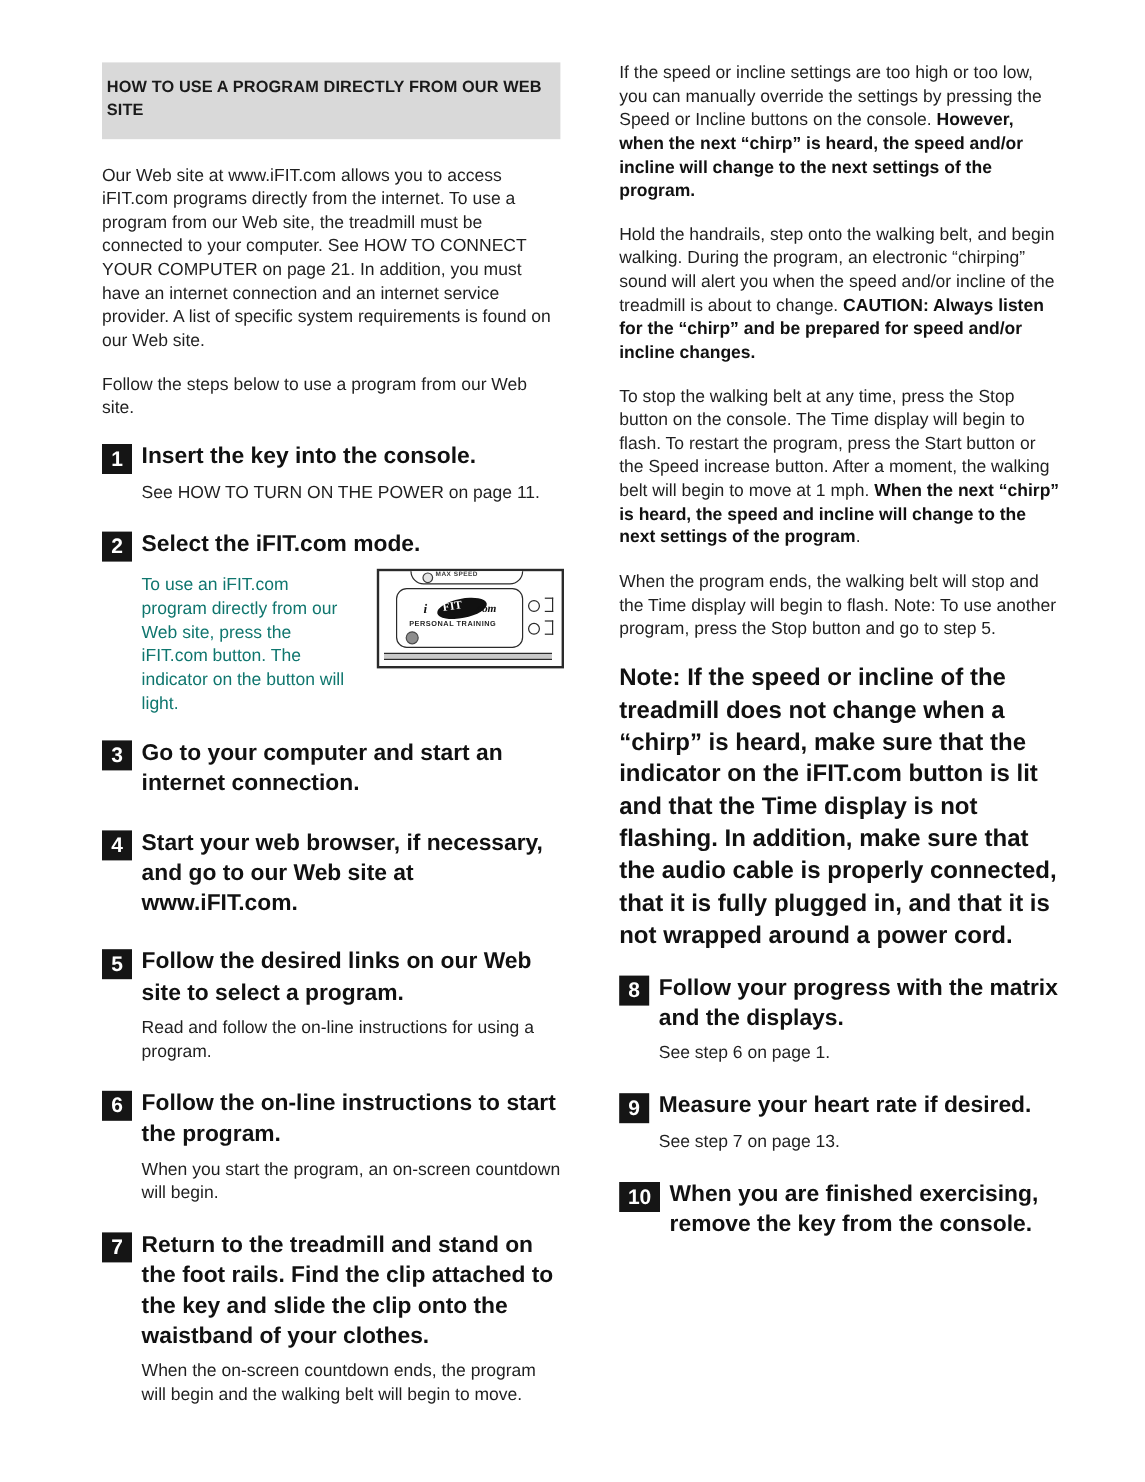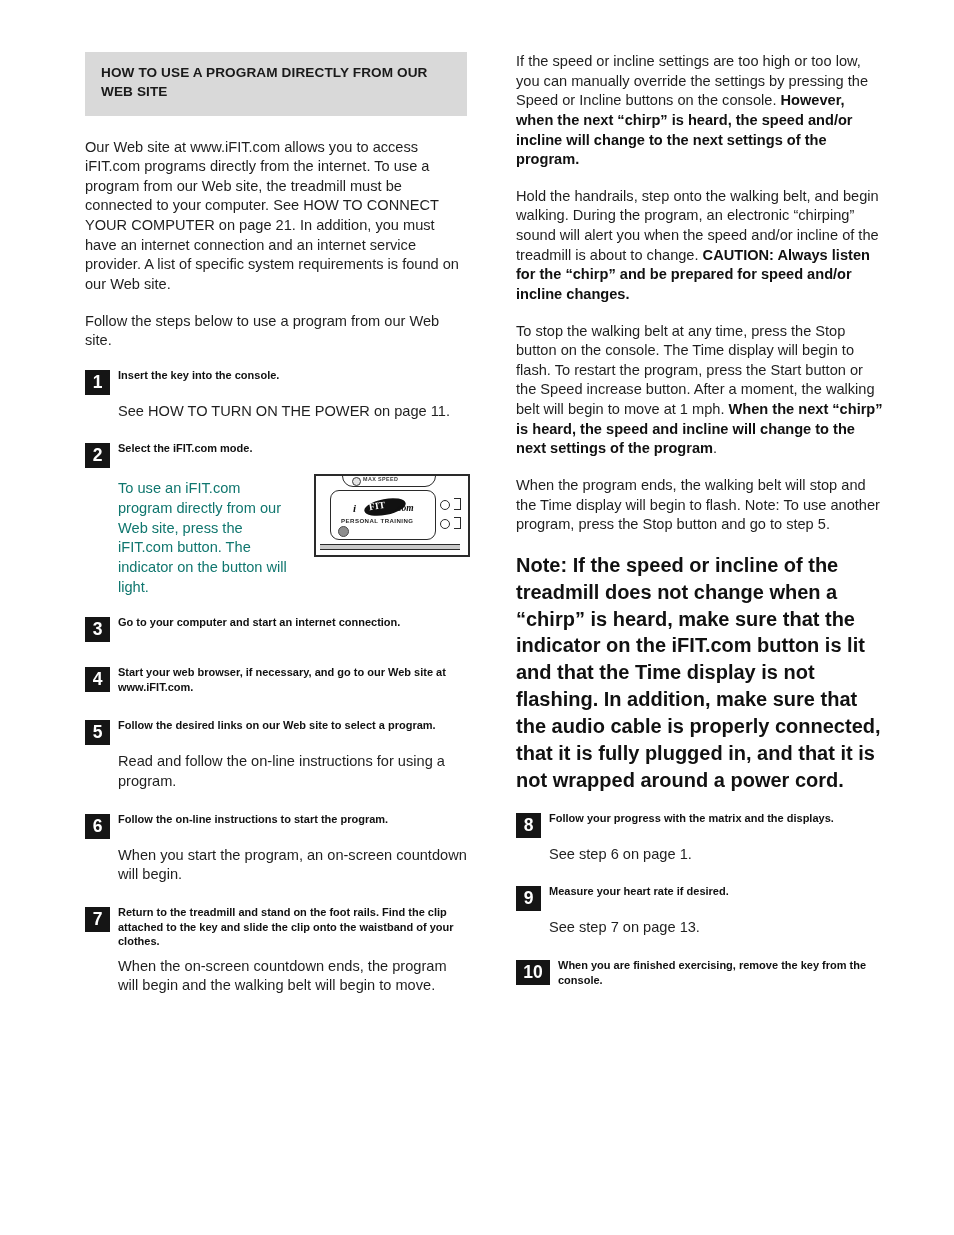--- a/index.html
+++ b/index.html
@@ -22,21 +22,21 @@
   .col {
     position: absolute;
     top: 52px;
     width: 382px;
   }
   .col-left  { left: 85px; }
   .col-right { left: 516px; width: 368px; }
 
   .section-header {
     background: #d9d9d9;
-    padding: 12px 12px 14px 16px;
+    padding: 12px 12px 14px 4px;
     margin: 0 0 22px 0;
     font-size: 13.6px;
     font-weight: bold;
     line-height: 1.38;
     letter-spacing: 0.1px;
     color: #1a1a1a;
   }
 
   p.body {
     margin: 0 0 17px 0;
@@ -70,21 +70,21 @@
     font-size: 17.5px;
     line-height: 24px;
     height: 25px;
     min-width: 23px;
     padding: 0 1px;
     text-align: center;
     font-family: "Liberation Sans", sans-serif;
   }
   .step .badge.wide { min-width: 32px; }
   .step .step-title {
-    font-size: 11px;
+    font-size: 19px;
     line-height: 1.33;
     font-weight: bold;
     color: #111;
     display: block;
   }
   .step-body {
     margin: 5px 0 20px 33px;
     font-size: 14.6px;
     line-height: 1.345;
     color: #1f1f1f;

